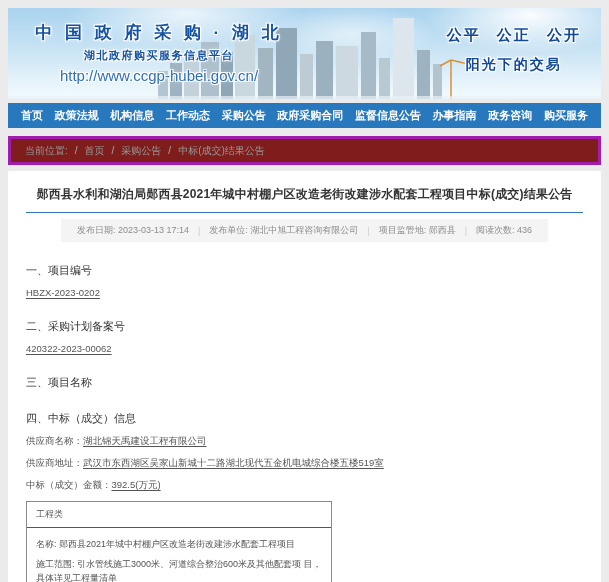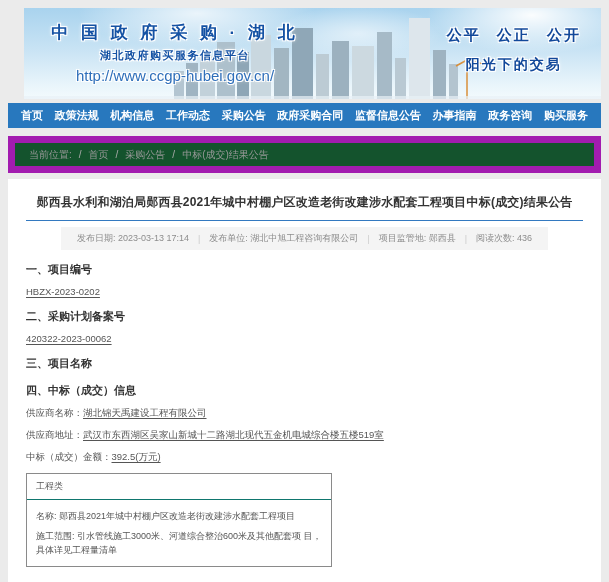--- a/index.html
+++ b/index.html
@@ -11,21 +11,20 @@
   .page{padding:8px 8px 0;}
 
   
   .banner{
     position:relative;height:91px;overflow:hidden;
     background:
       radial-gradient(ellipse 150px 55px at 88% 8%, rgba(255,255,255,.95), rgba(255,255,255,0) 70%),
       radial-gradient(ellipse 170px 50px at 30% 6%, rgba(255,255,255,.75), rgba(255,255,255,0) 70%),
       radial-gradient(ellipse 120px 40px at 58% 28%, rgba(255,255,255,.55), rgba(255,255,255,0) 70%),
       linear-gradient(180deg,#a9d3ee 0%,#c8e3f4 45%,#e9f5fb 85%,#f3fafd 100%);
-    margin-left: 16px;
   }
   .skyline{position:absolute;left:0;bottom:0;width:593px;height:91px;}
   .banner-left{
     position:absolute;left:26px;top:13px;width:250px;text-align:center;
     color:var(--banner-text-blue,#1552a4);
     text-shadow:1px 1px 0 #fff,-1px -1px 0 #fff,1px -1px 0 #fff,-1px 1px 0 #fff,0 0 4px #fff;
   }
   .site-title{font-size:17px;font-weight:bold;letter-spacing:4px;white-space:nowrap;}
   .site-subtitle{font-size:11px;font-weight:bold;letter-spacing:1.5px;margin-top:4px;white-space:nowrap;}
   .site-url{font-size:15px;font-weight:normal;margin-top:4px;color:#2f6fba;cursor:pointer;}
@@ -39,21 +38,21 @@
 
   
   .nav{
     margin-top:4px;height:25px;background:var(--nav-blue,#2878be);
     display:flex;justify-content:space-between;align-items:center;padding:0 13px;
   }
   .nav-item{color:#fff;font-size:11px;font-weight:bold;text-decoration:none;cursor:pointer;white-space:nowrap;}
 
   
   .breadcrumb{
-    margin-top:8px;background:#14532d;border:7px solid #a21caf;height:23px;
+    margin-top:8px;background:#7f1d1d;border:3px solid #a21caf;height:23px;
     display:flex;align-items:center;gap:7px;padding:0 14px;
     font-size:10px;color:#999;
   }
   .crumb-link{color:#999;cursor:pointer;text-decoration:none;}
   .crumb-sep{color:#aaa;}
 
   
   .content{
     margin-top:6px;background:#fff;box-sizing:border-box;
     min-height:404px;padding:15px 18px 14px;
@@ -63,21 +62,21 @@
     color:var(--heading-text,#333);white-space:nowrap;
   }
   .title-divider{border:none;border-bottom:1px solid var(--title-divider-blue,#3379c0);margin:9px 0 0;}
   .meta-bar{
     margin:6px auto 0;width:fit-content;background:var(--meta-bg,#f4f4f4);
     padding:5px 16px;font-size:9px;color:#8d8d8d;
     display:flex;align-items:center;gap:9px;white-space:nowrap;
   }
   .meta-sep{color:#ccc;}
 
-  .sec-heading{font-size:11px;font-weight:bold;color:var(--heading-text,#333);margin-top:12px;}
+  .sec-heading{font-size:11px;font-weight:normal;color:var(--heading-text,#333);margin-top:21px;}
   .sec-value{
     font-size:9.5px;color:var(--body-text,#555);margin-top:9px;width:fit-content;
     text-decoration:underline;text-underline-offset:2px;cursor:pointer;
   }
   .field{font-size:9.5px;color:var(--body-text,#555);margin-top:9px;}
   .field-value{text-decoration:underline;text-underline-offset:2px;cursor:pointer;}
 
   .box{
     margin-top:9px;width:306px;border:1px solid #8a8a8a;
     font-size:9px;color:var(--body-text,#555);box-sizing:border-box;

